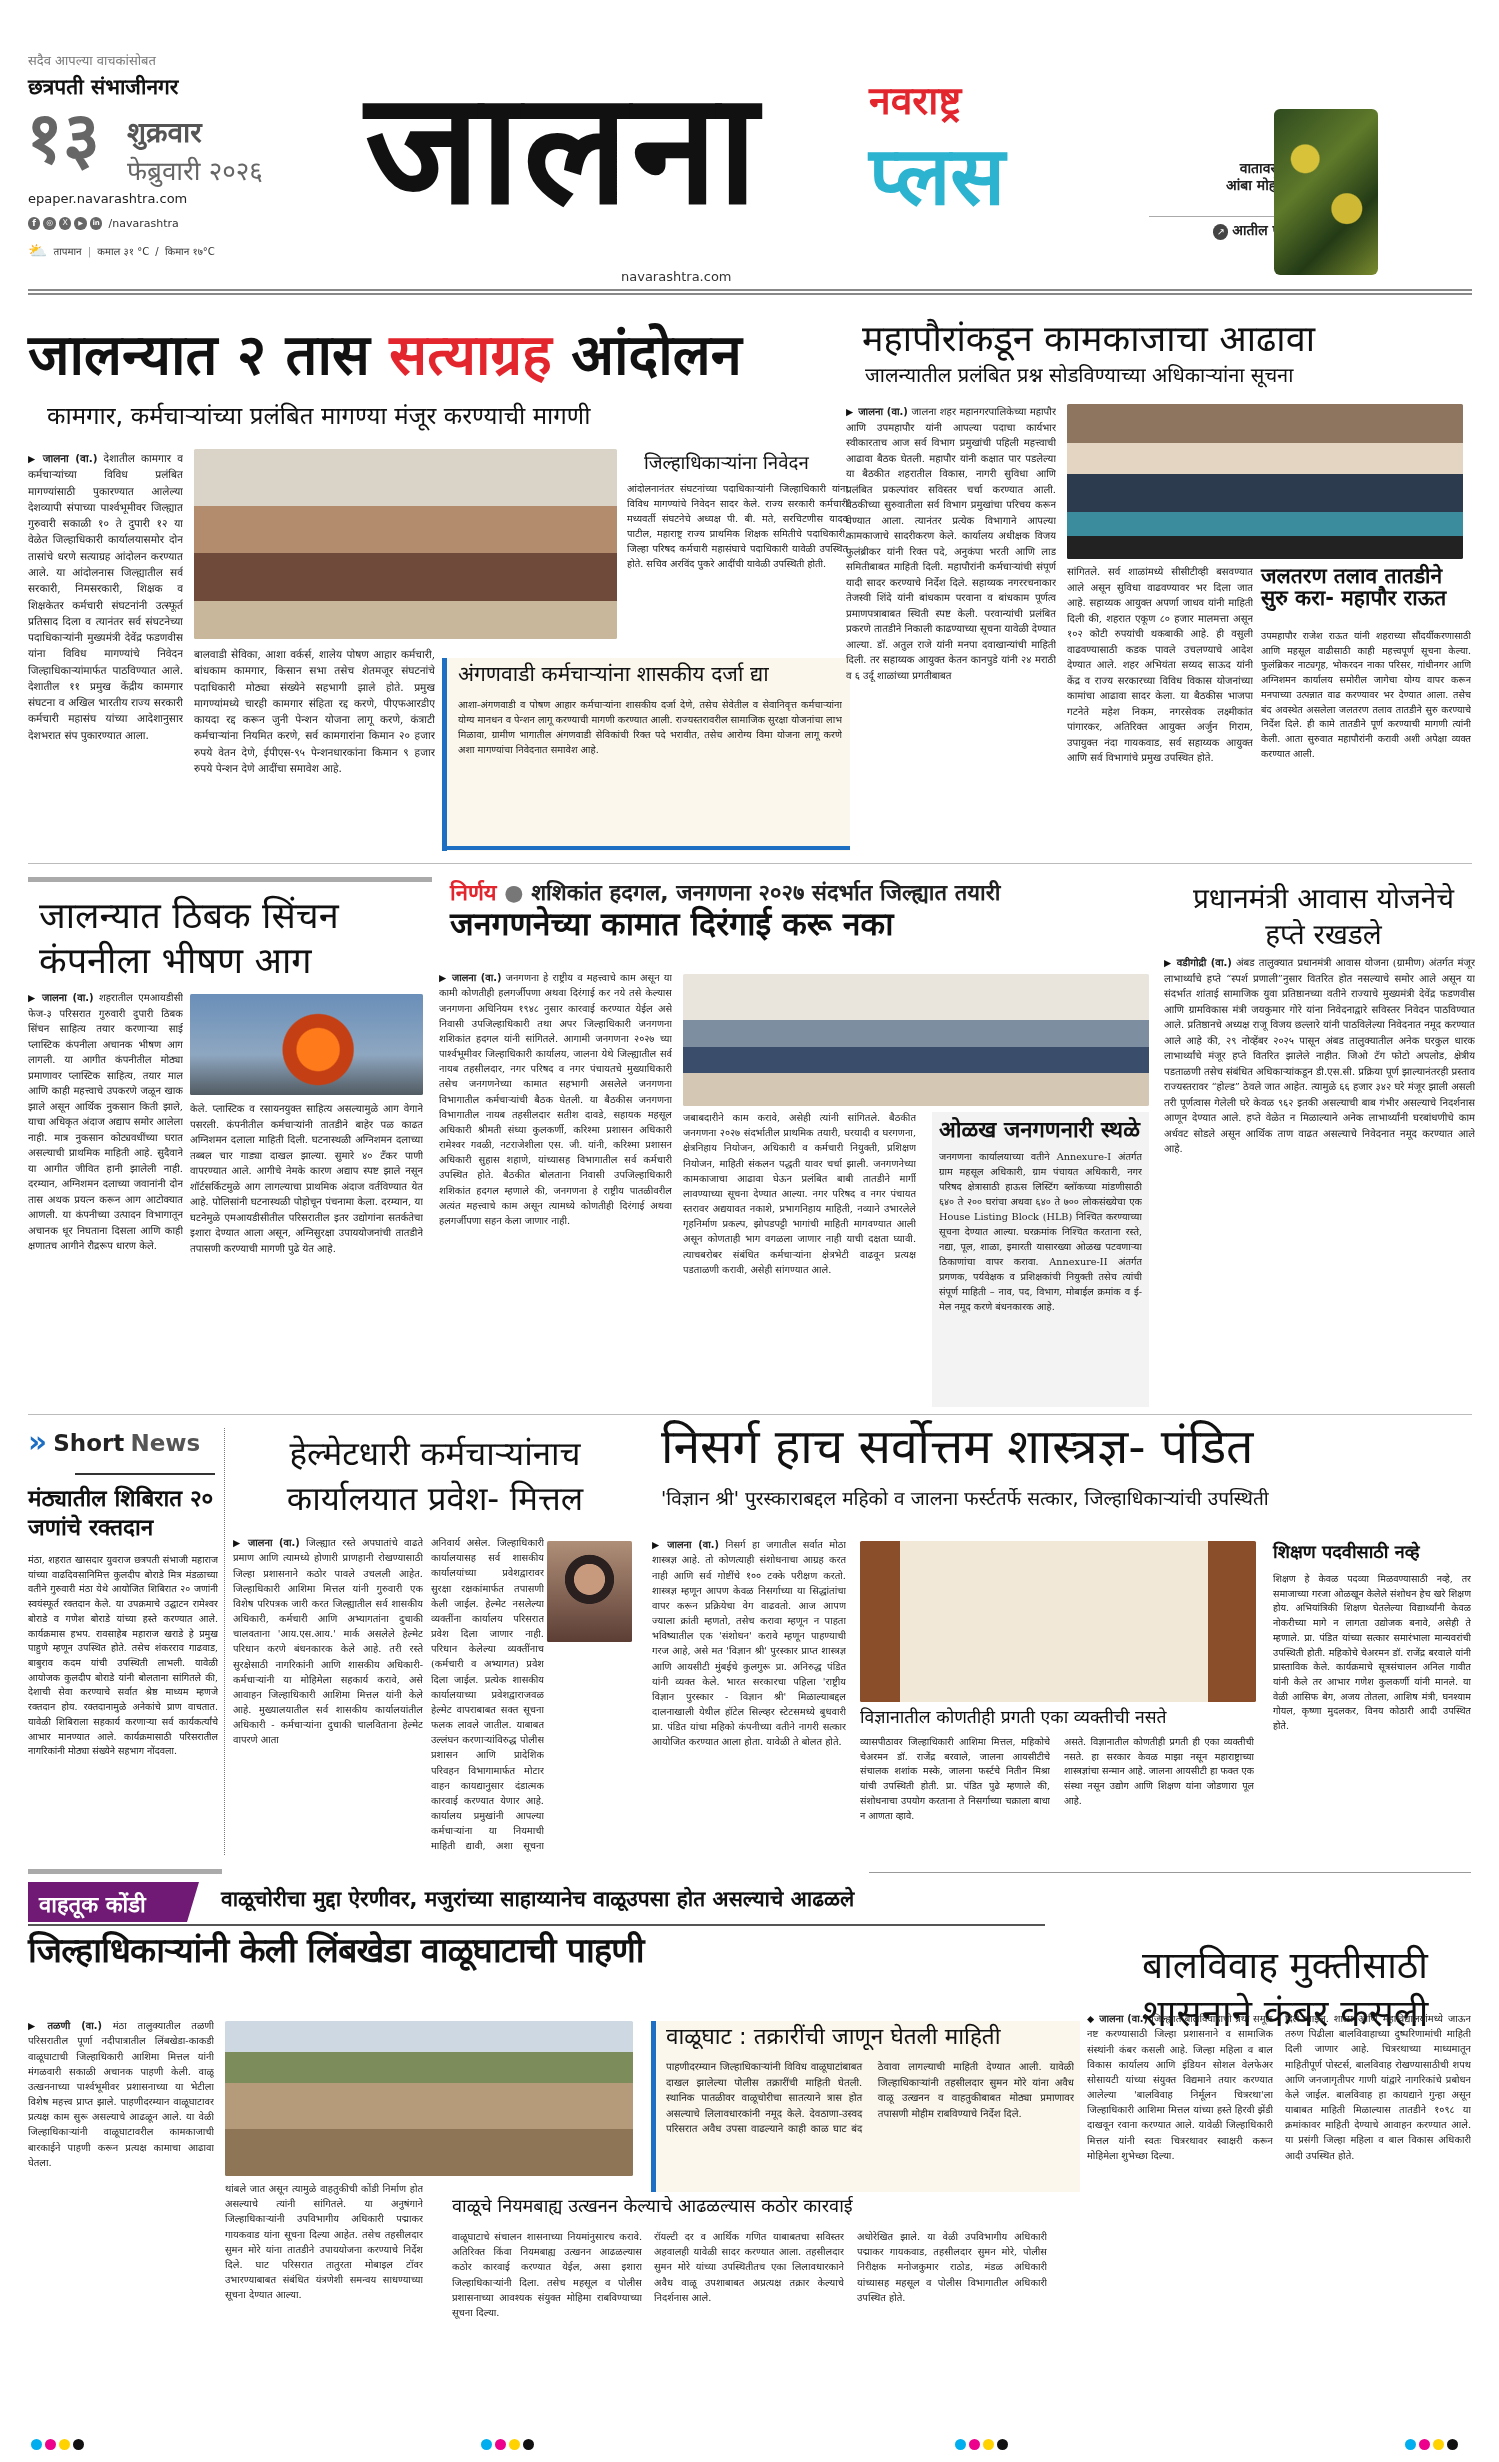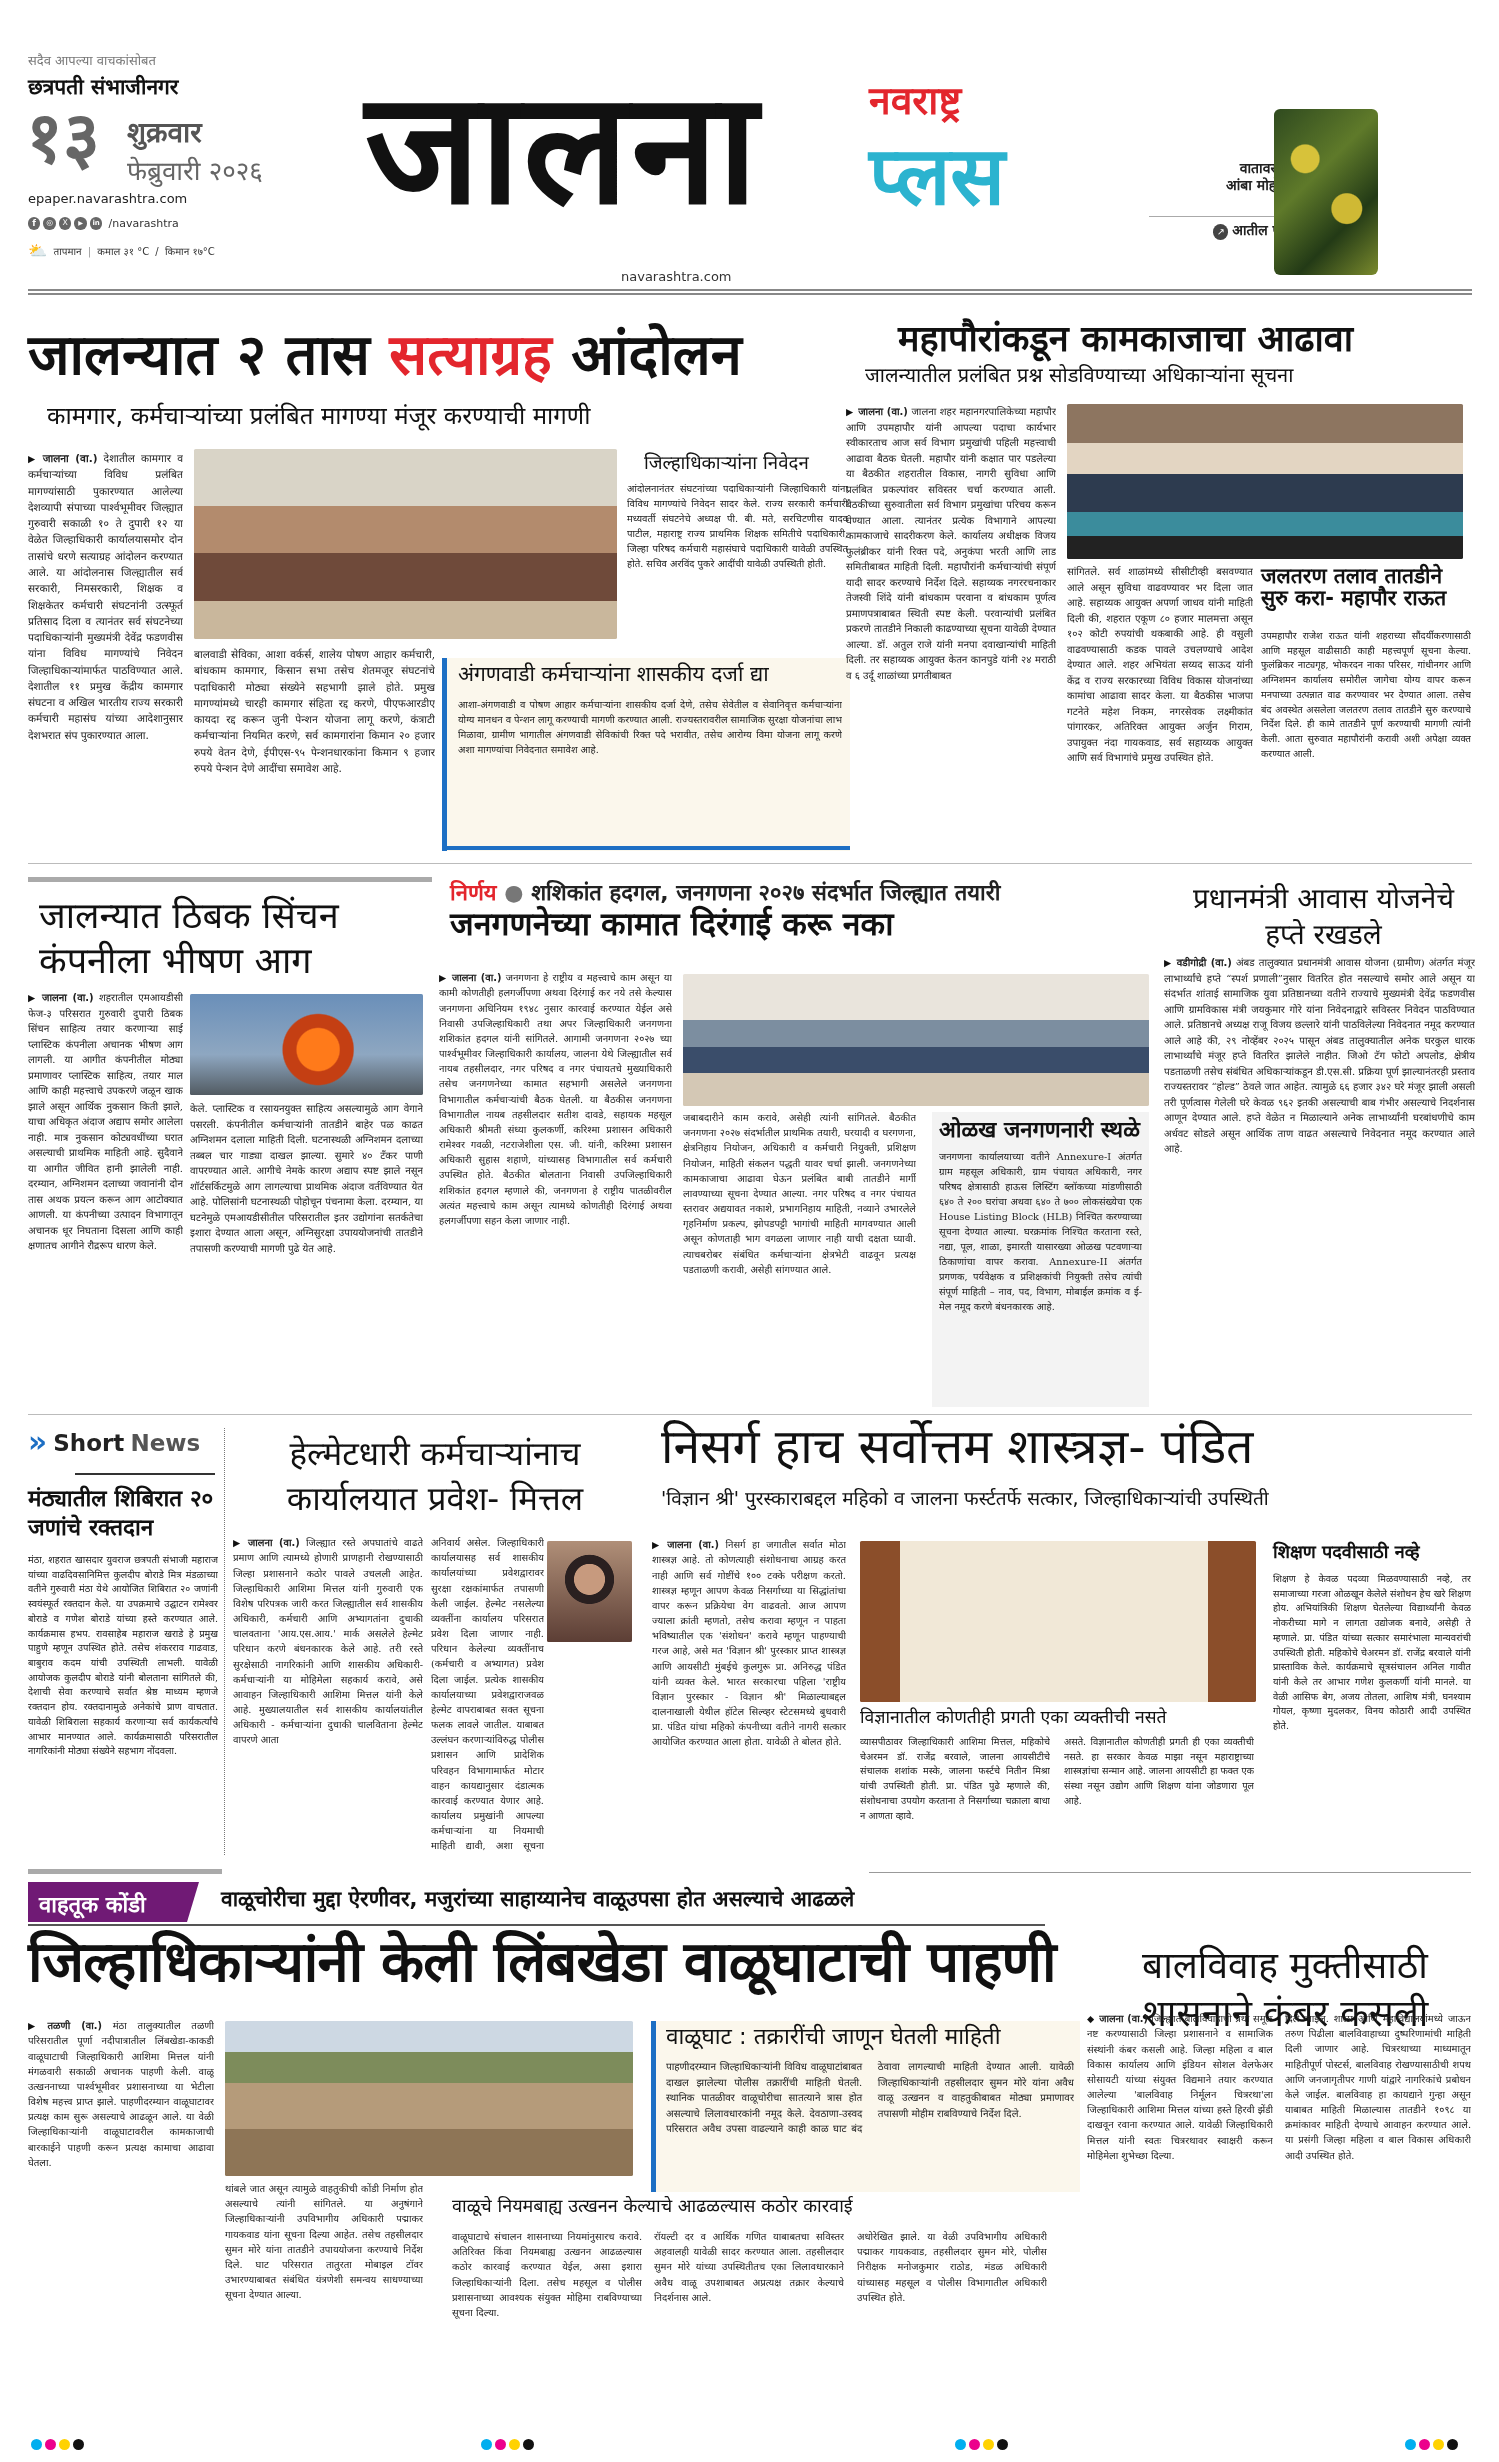--- a/index.html
+++ b/index.html
@@ -87,21 +87,21 @@
   <span>आंदोलनानंतर संघटनांच्या पदाधिकाऱ्यांनी जिल्हाधिकारी यांना विविध मागण्यांचे निवेदन सादर केले. राज्य सरकारी कर्मचारी मध्यवर्ती संघटनेचे अध्यक्ष पी. बी. मते, सरचिटणीस यादव पाटील, महाराष्ट्र राज्य प्राथमिक शिक्षक समितीचे पदाधिकारी, जिल्हा परिषद कर्मचारी महासंघाचे पदाधिकारी यावेळी उपस्थित होते. सचिव अरविंद पुकरे आदींची यावेळी उपस्थिती होती.</span>
 </div>
 <div class="box-tint" style="left:442px;top:658px;width:408px;height:193px;"></div>
 <div class="bar-blue" style="left:442px;top:658px;width:4.7px;height:193px;"></div>
 <div class="abs hl" style="left:458px;top:663px;font-size:21px;font-weight:normal;">अंगणवाडी कर्मचाऱ्यांना शासकीय दर्जा द्या</div>
 <div class="col body-text" style="left:458px;top:697px;width:384px;height:147px;font-size:9.7px;">
   <span>आशा-अंगणवाडी व पोषण आहार कर्मचाऱ्यांना शासकीय दर्जा देणे, तसेच सेवेतील व सेवानिवृत्त कर्मचाऱ्यांना योग्य मानधन व पेन्शन लागू करण्याची मागणी करण्यात आली. राज्यस्तरावरील सामाजिक सुरक्षा योजनांचा लाभ मिळावा, ग्रामीण भागातील अंगणवाडी सेविकांची रिक्त पदे भरावीत, तसेच आरोग्य विमा योजना लागू करणे अशा मागण्यांचा निवेदनात समावेश आहे.</span>
 </div>
 <div class="bar-blue" style="left:442px;top:846px;width:408px;height:3.9px;"></div>
 
-<div class="abs hl" style="left:898px;top:320px;font-size:36px;font-weight:bold;">महापौरांकडून कामकाजाचा आढावा</div>
+<div class="abs hl" style="left:862px;top:320px;font-size:36px;font-weight:normal;">महापौरांकडून कामकाजाचा आढावा</div>
 <div class="abs hl" style="left:865px;top:365px;font-size:20px;font-weight:normal;">जालन्यातील प्रलंबित प्रश्न सोडविण्याच्या अधिकाऱ्यांना सूचना</div>
 <div class="col body-text" style="left:846px;top:404px;width:210px;height:454px;font-size:10px;">
   <span class="arrow">▶</span><span class="dateline">जालना (वा.)</span>
   <span>जालना शहर महानगरपालिकेच्या महापौर आणि उपमहापौर यांनी आपल्या पदाचा कार्यभार स्वीकारताच आज सर्व विभाग प्रमुखांची पहिली महत्त्वाची आढावा बैठक घेतली. महापौर यांनी कक्षात पार पडलेल्या या बैठकीत शहरातील विकास, नागरी सुविधा आणि प्रलंबित प्रकल्पांवर सविस्तर चर्चा करण्यात आली. बैठकीच्या सुरुवातीला सर्व विभाग प्रमुखांचा परिचय करून घेण्यात आला. त्यानंतर प्रत्येक विभागाने आपल्या कामकाजाचे सादरीकरण केले. कार्यालय अधीक्षक विजय फुलंब्रीकर यांनी रिक्त पदे, अनुकंपा भरती आणि लाड समितीबाबत माहिती दिली. महापौरांनी कर्मचाऱ्यांची संपूर्ण यादी सादर करण्याचे निर्देश दिले. सहाय्यक नगररचनाकार तेजस्वी शिंदे यांनी बांधकाम परवाना व बांधकाम पूर्णत्व प्रमाणपत्राबाबत स्थिती स्पष्ट केली. परवान्यांची प्रलंबित प्रकरणे तातडीने निकाली काढण्याच्या सूचना यावेळी देण्यात आल्या. डॉ. अतुल राजे यांनी मनपा दवाखान्यांची माहिती दिली. तर सहाय्यक आयुक्त केतन कानपुडे यांनी २४ मराठी व ६ उर्दू शाळांच्या प्रगतीबाबत</span>
 </div>
 <div class="photo" style="left:1067px;top:404px;width:396px;height:155px;background:linear-gradient(180deg,#8d7560 0 25%,#e3d5c2 25% 45%,#2d3b4f 45% 70%,#3b8c9c 70% 85%,#222 85%);"></div>
 <div class="col body-text" style="left:1067px;top:564px;width:186px;height:295px;font-size:10px;">
   <span>सांगितले. सर्व शाळांमध्ये सीसीटीव्ही बसवण्यात आले असून सुविधा वाढवण्यावर भर दिला जात आहे. सहाय्यक आयुक्त अपर्णा जाधव यांनी माहिती दिली की, शहरात एकूण ८० हजार मालमत्ता असून १०२ कोटी रुपयांची थकबाकी आहे. ही वसुली वाढवण्यासाठी कडक पावले उचलण्याचे आदेश देण्यात आले. शहर अभियंता सय्यद साऊद यांनी केंद्र व राज्य सरकारच्या विविध विकास योजनांच्या कामांचा आढावा सादर केला. या बैठकीस भाजपा गटनेते महेश निकम, नगरसेवक लक्ष्मीकांत पांगारकर, अतिरिक्त आयुक्त अर्जुन गिराम, उपायुक्त नंदा गायकवाड, सर्व सहाय्यक आयुक्त आणि सर्व विभागांचे प्रमुख उपस्थित होते.</span>
 </div>
 <div class="abs hl" style="left:1261px;top:565px;width:210px;font-size:21px;">जलतरण तलाव तातडीने सुरु करा- महापौर राऊत</div>
@@ -192,21 +192,21 @@
 </div>
 
 <div class="rule" style="left:28px;top:1869px;width:194px;height:4.7px;background:#aaa;"></div>
 <div class="rule" style="left:869px;top:1872px;width:602px;height:0.8px;background:#999;"></div>
 
 <div class="abs" style="left:28px;top:1882px;width:171px;height:40px;background:#701a75;clip-path:polygon(0 0,100% 0,93% 100%,0 100%);">
   <span style="display:block;color:#fff;font-size:22px;font-weight:bold;padding:6.2px 11px;">वाहतूक कोंडी</span>
 </div>
 <div class="abs hl" style="left:221px;top:1888px;font-size:21px;">वाळूचोरीचा मुद्दा ऐरणीवर, मजुरांच्या साहाय्यानेच वाळूउपसा होत असल्याचे आढळले</div>
 <div class="rule" style="left:28px;top:1924px;width:1017px;height:1.6px;background:#555;"></div>
-<div class="abs hl" style="left:28px;top:1933px;font-size:56px;letter-spacing:-0.8px;">जिल्हाधिकाऱ्यांनी केली लिंबखेडा वाळूघाटाची पाहणी</div>
+<div class="abs hl" style="left:28px;top:1933px;font-size:34px;letter-spacing:-0.8px;">जिल्हाधिकाऱ्यांनी केली लिंबखेडा वाळूघाटाची पाहणी</div>
 
 <div class="col body-text" style="left:28px;top:2018px;width:186px;height:404px;font-size:9.8px;">
   <span class="arrow">▶</span><span class="dateline">तळणी (वा.)</span>
   <span>मंठा तालुक्यातील तळणी परिसरातील पूर्णा नदीपात्रातील लिंबखेडा-काकडी वाळूघाटाची जिल्हाधिकारी आशिमा मित्तल यांनी मंगळवारी सकाळी अचानक पाहणी केली. वाळू उत्खननाच्या पार्श्वभूमीवर प्रशासनाच्या या भेटीला विशेष महत्त्व प्राप्त झाले. पाहणीदरम्यान वाळूघाटावर प्रत्यक्ष काम सुरू असल्याचे आढळून आले. या वेळी जिल्हाधिकाऱ्यांनी वाळूघाटावरील कामकाजाची बारकाईने पाहणी करून प्रत्यक्ष कामाचा आढावा घेतला.</span>
 </div>
 <div class="photo" style="left:225px;top:2021px;width:408px;height:155px;background:linear-gradient(180deg,#cdd8e3 0 20%,#7d8c5b 20% 40%,#b59b7a 40% 70%,#8e7556 70%);"></div>
 <div class="col body-text" style="left:225px;top:2181px;width:198px;height:241px;font-size:9.8px;">
   <span>थांबले जात असून त्यामुळे वाहतुकीची कोंडी निर्माण होत असल्याचे त्यांनी सांगितले. या अनुषंगाने जिल्हाधिकाऱ्यांनी उपविभागीय अधिकारी पद्माकर गायकवाड यांना सूचना दिल्या आहेत. तसेच तहसीलदार सुमन मोरे यांना तातडीने उपाययोजना करण्याचे निर्देश दिले. घाट परिसरात तातुरता मोबाइल टॉवर उभारण्याबाबत संबंधित यंत्रणेशी समन्वय साधण्याच्या सूचना देण्यात आल्या.</span>
 </div>
 <div class="box-tint" style="left:651px;top:2021px;width:429px;height:171px;"></div>

